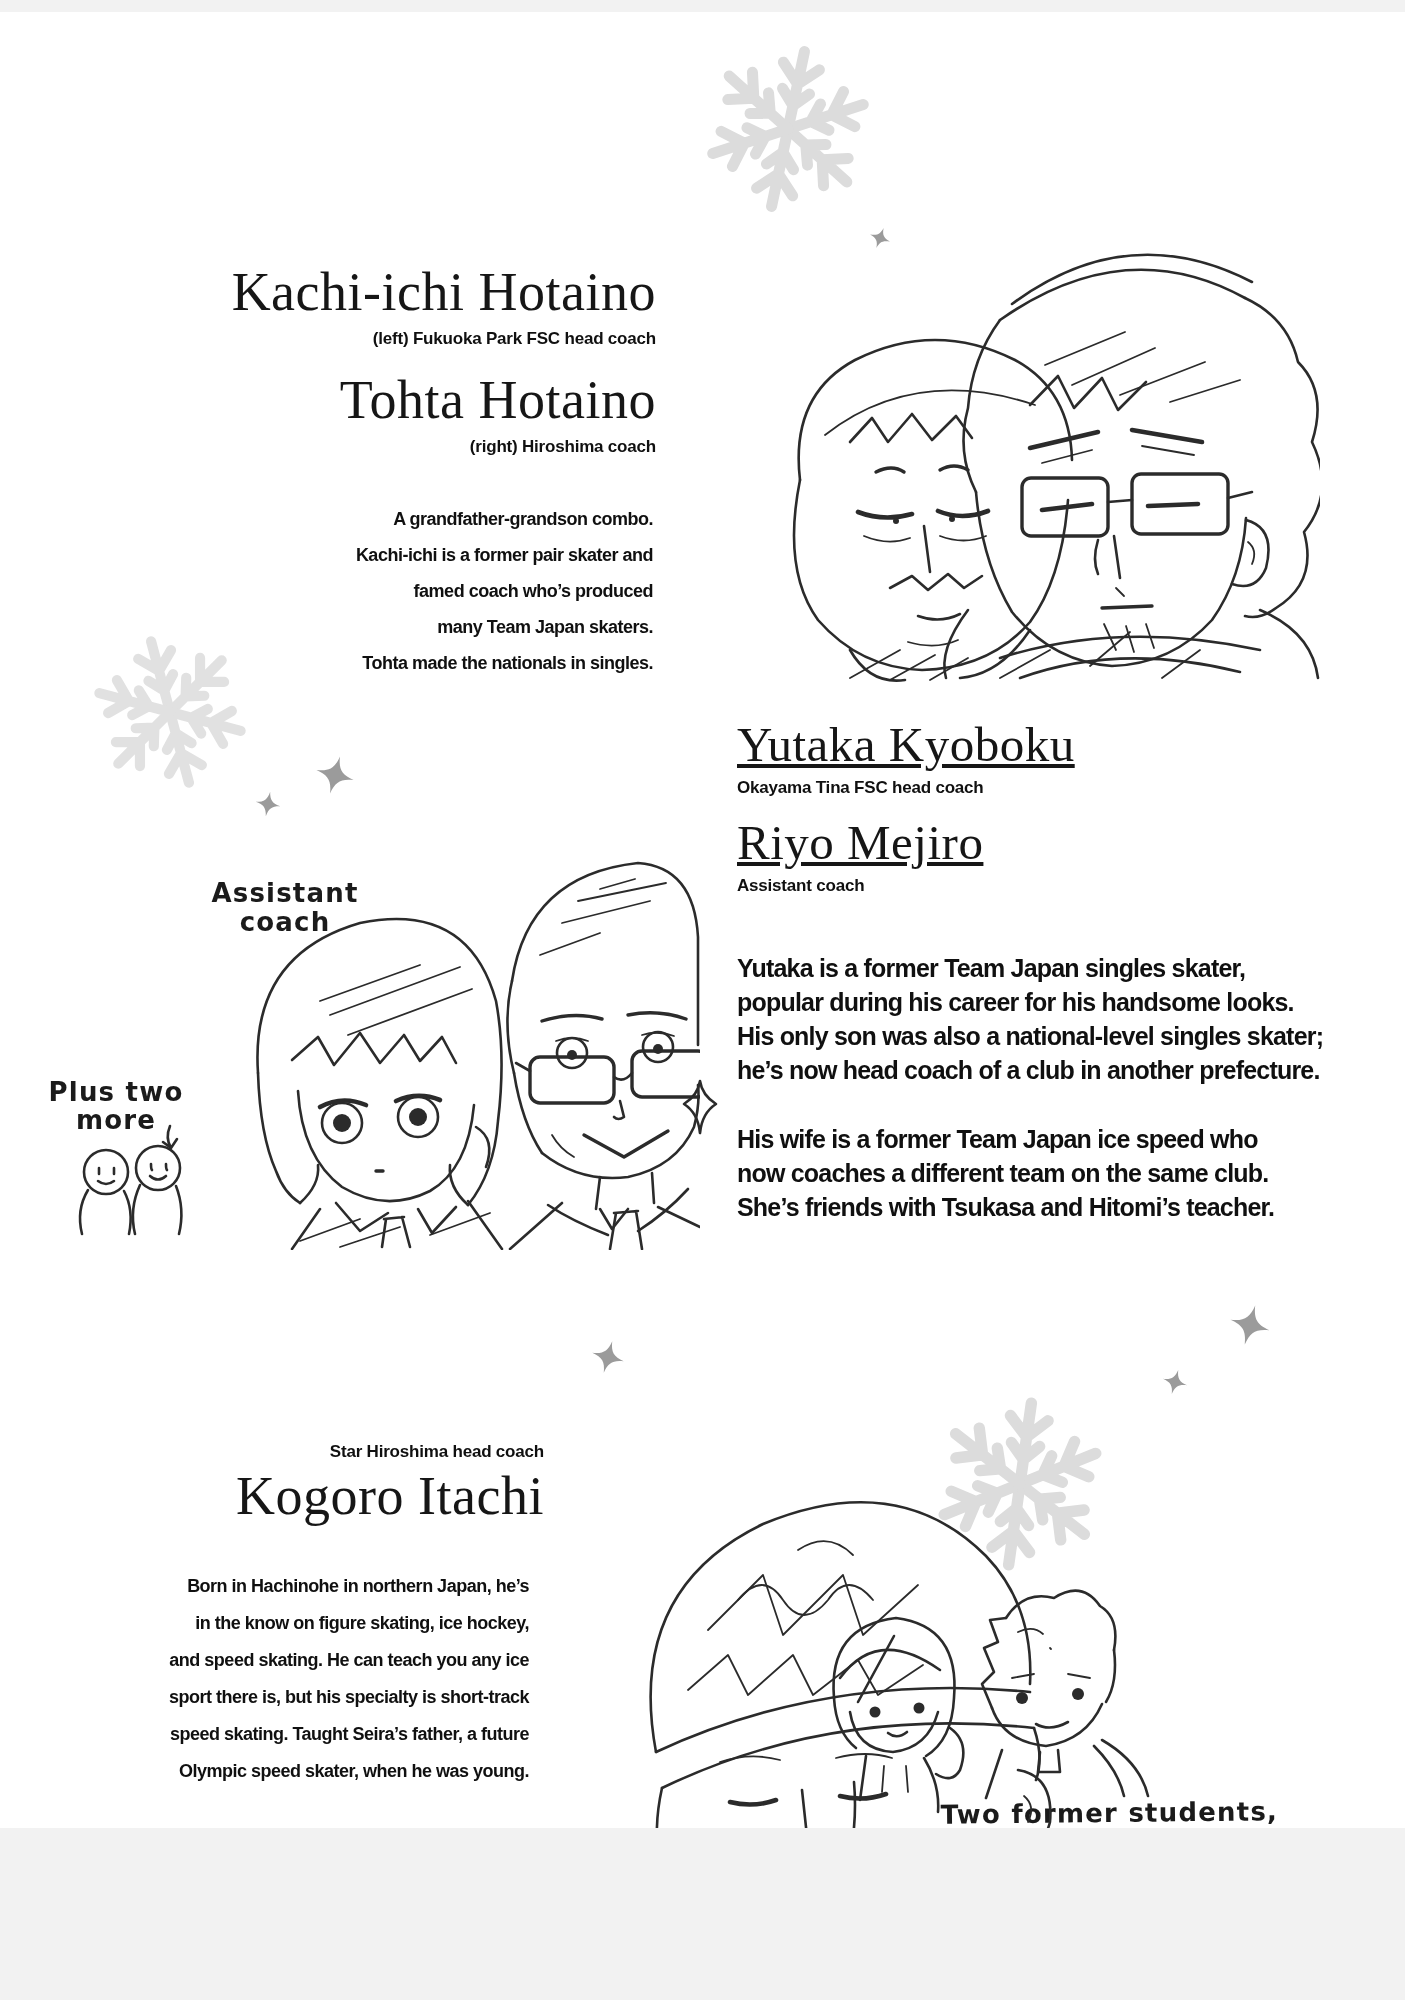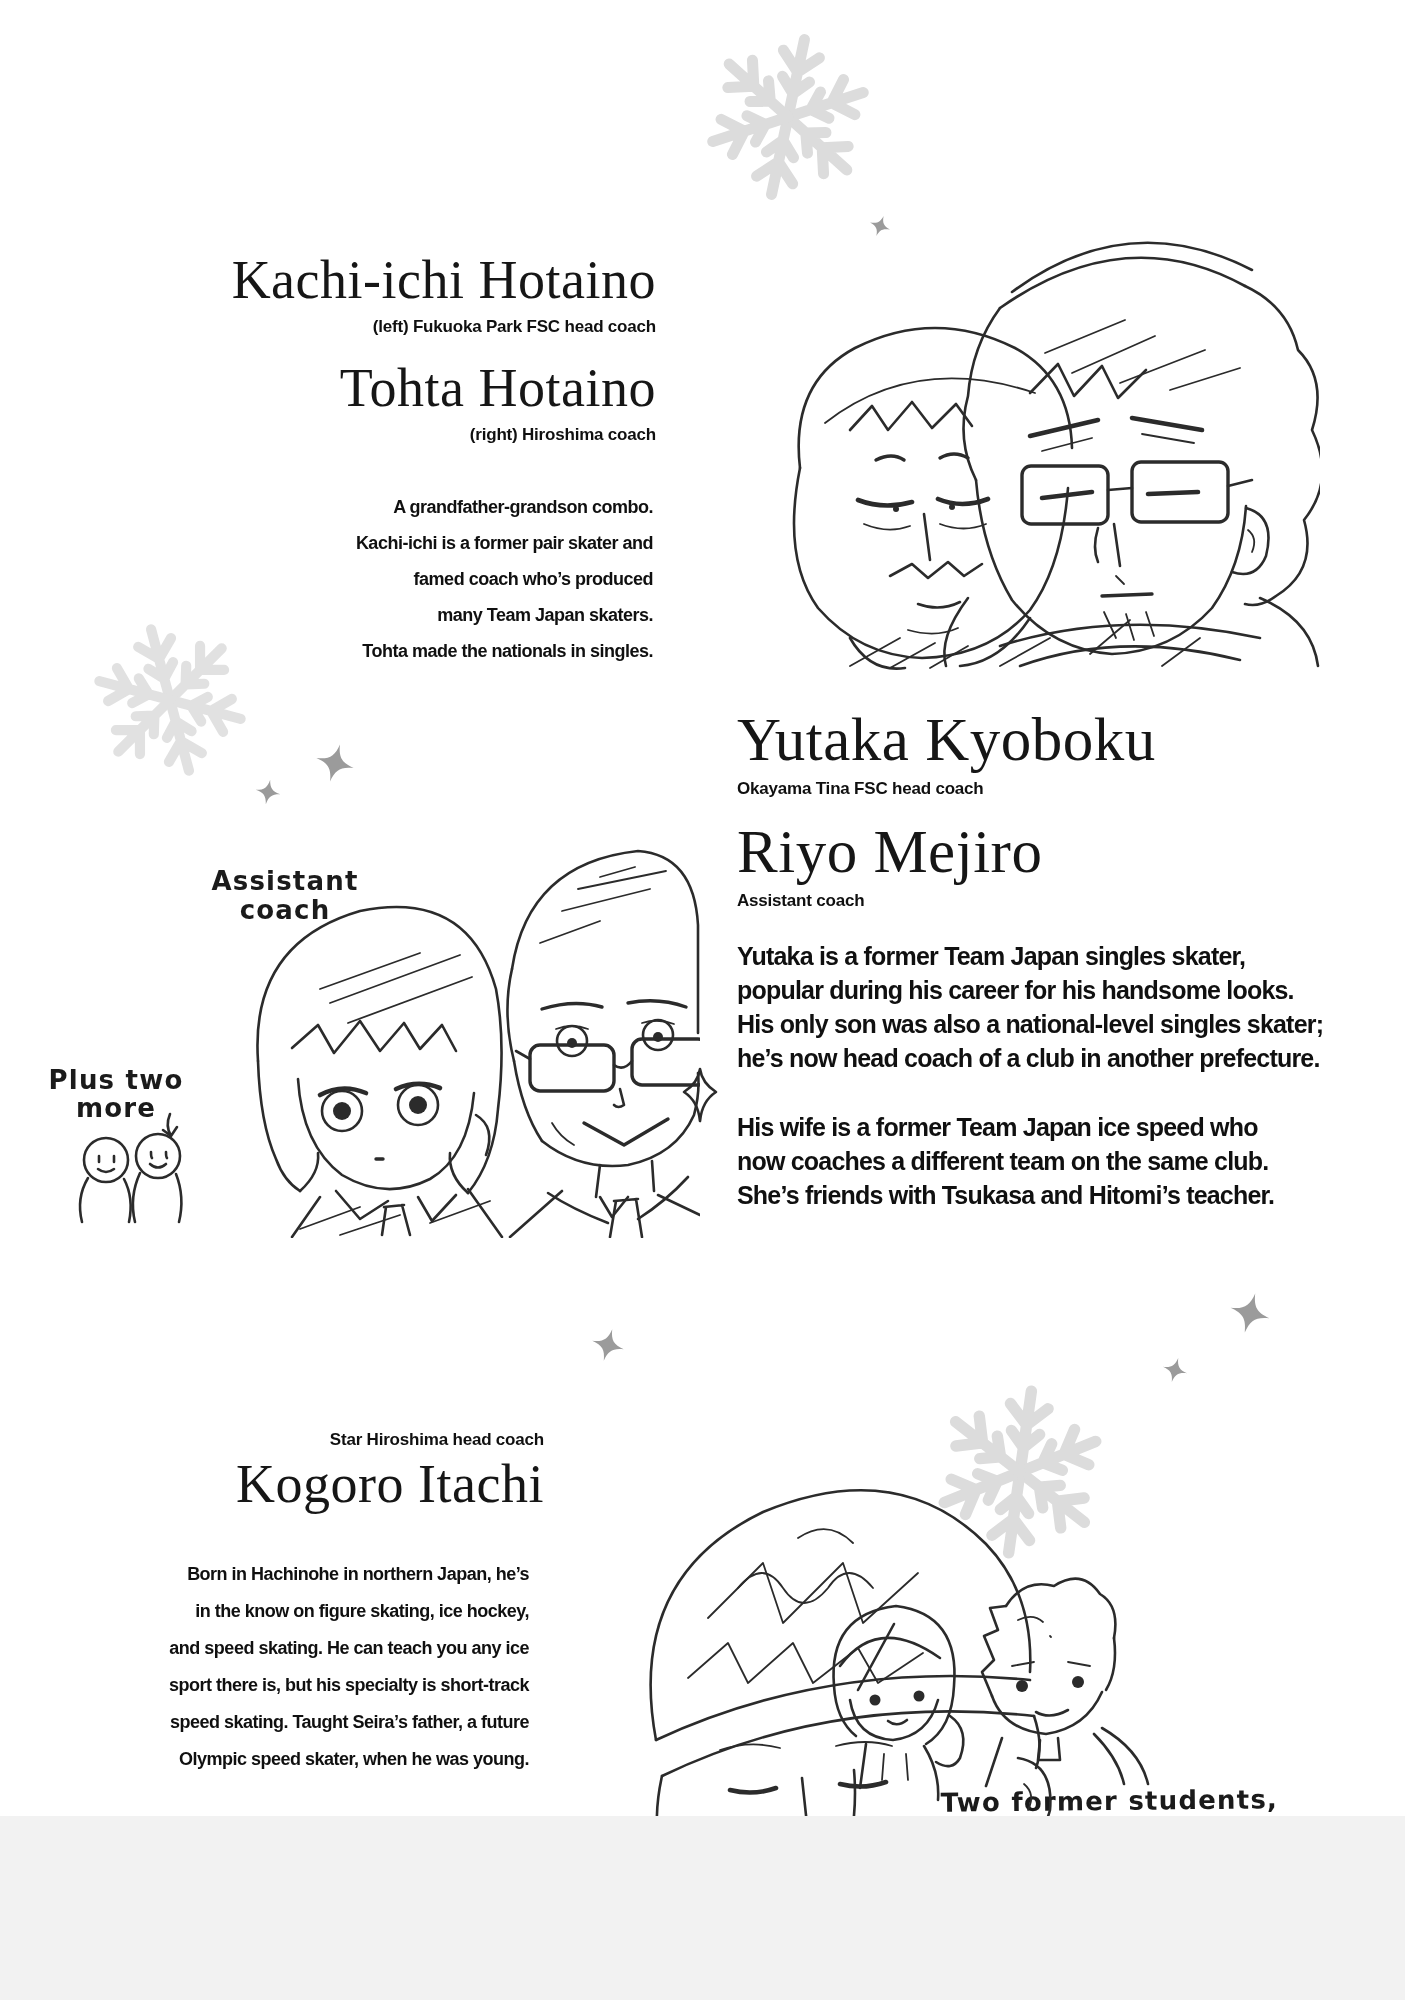--- a/index.html
+++ b/index.html
@@ -2,29 +2,29 @@
 <html style="--paper: #ffffff; --text: #101010; --ink: #2b2b2b; --flake: #dcdcdc; --sparkle: #9b9b9b;"><head>
 <meta charset="utf-8">
 <style>
   :root{
     --paper:#ffffff; --text:#101010; --ink:#2b2b2b; --flake:#dcdcdc; --sparkle:#9b9b9b;
   }
   html,body{margin:0;padding:0;background:#f2f2f2;}
   .page{
     position:relative; width:1405px; height:1816px; background:var(--paper);
     overflow:hidden; font-family:"Liberation Sans", sans-serif; color:var(--text);
-    margin:0 auto;
+    margin:12px auto;
   }
   .abs{position:absolute;}
   
   .serif-name{
     font-family:"Liberation Serif", serif; font-weight:400; color:#161616;
     font-size:54px; line-height:1.12; white-space:nowrap; letter-spacing:0.5px;
   }
-  .serif-name.md{font-size:61px;}
+  .serif-name.md{font-size:49px;text-decoration:underline;}
   .cap{font-weight:700; font-size:17px; line-height:1.25; white-space:nowrap; letter-spacing:-0.2px;}
   .bio{font-weight:700; font-size:18px; line-height:36px; white-space:nowrap; letter-spacing:-0.5px;}
   .bio.kyo{font-size:25px; line-height:34px; letter-spacing:-0.8px;}
   .bio.ita{line-height:37px;}
   .right{text-align:right;}
   .hand{
     font-family:"DejaVu Sans", sans-serif; font-weight:700; color:#1b1b1b;
     font-size:26px; line-height:29px; letter-spacing:1.2px; white-space:nowrap;
   }
   .center{text-align:center;}

